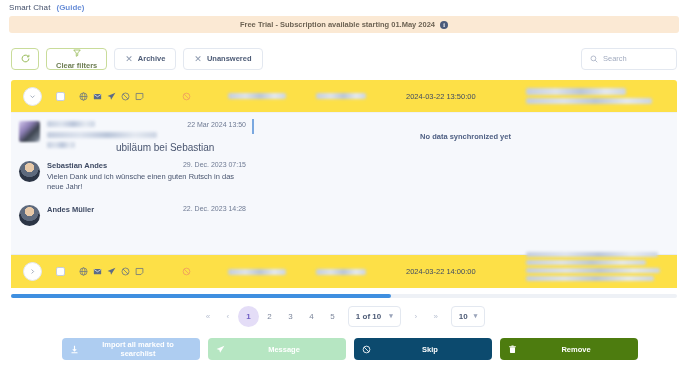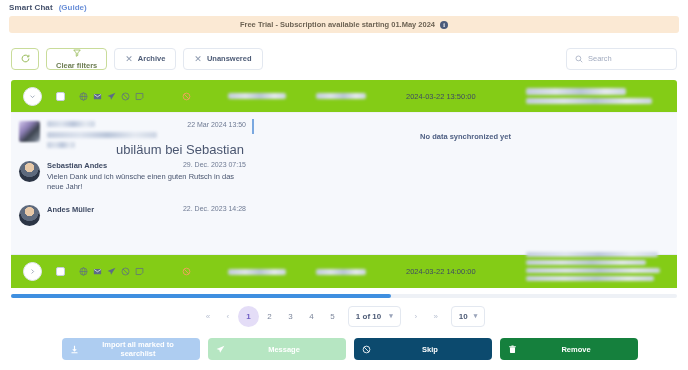--- a/index.html
+++ b/index.html
@@ -10,21 +10,21 @@
     color: #3f4b63;
     overflow: hidden;
   }
   .page { position: relative; width: 688px; height: 370px; }
 
   
   .app-header {
     position: absolute; left: 0; top: 0; width: 688px; height: 15px;
     display: flex; align-items: center; gap: 6px; padding-left: 9px;
   }
-  .app-title { font-size: 8px; font-weight: bold; color: #44506b; letter-spacing: .1px; }
+  .app-title { font-size: 8px; font-weight: normal; color: #44506b; letter-spacing: .1px; }
   .guide-link { font-size: 8px; color: #6a8fd8; font-weight: bold; text-align: center; }
 
   
   .trial-banner {
     position: absolute; left: 9px; top: 16px; width: 670px; height: 17px;
     background: #fbe9d4; border-radius: 3px;
     display: flex; align-items: center; justify-content: center; gap: 5px;
   }
   .trial-text { font-size: 7.5px; color: #6d6354; font-weight: bold; }
   .info-badge {
@@ -48,34 +48,34 @@
     display: flex; align-items: center; gap: 4px; padding: 0 9px;
     font-size: 7.5px; color: #6d7d52; font-weight: bold; flex-direction: column;
   }
   .chip {
     height: 22px; border: 1px solid #e3e8f0; border-radius: 4px; background: #fff;
     display: flex; align-items: center; gap: 5px; padding: 0 10px;
     font-size: 7.5px; color: #4d5b76; font-weight: bold;
   }
   .chip .x { font-size: 9px; color: #8d99ae; font-weight: normal; }
   .search-box {
-    margin-left: auto; width: 111px; height: 22px;
+    margin-left: auto; width: 96px; height: 22px;
     border: 1px solid #e3e8f0; border-radius: 4px; background: #fff;
     display: flex; align-items: center; gap: 5px; padding: 0 8px;
   }
   .search-box .ph { font-size: 7.5px; color: #a3acc0; }
 
   
   .table-wrap {
     position: absolute; left: 11px; top: 80px; width: 666px; height: 215px;
     background: #ffffff; border-radius: 3px; overflow: hidden;
   }
   .row {
     height: 33px; display: flex; align-items: center;
-    border-bottom: 1px solid #eef1f6; background: #84cc16;
+    border-bottom: 1px solid #eef1f6; background: #fde047;
   }
   .row.second { border-bottom: none; }
   .expander {
     width: 30px; margin-left: 6px; display: flex; align-items: center; justify-content: center;
   }
   .circle-btn {
     width: 19px; height: 19px; border-radius: 50%; border: 1px solid #e2e7f0;
     display: flex; align-items: center; justify-content: center; color: #8d99ae; background: #fff;
   }
   .cb {
@@ -111,21 +111,21 @@
   }
   .msg-body { flex: 1; min-width: 0; }
   .msg-top { display: flex; justify-content: space-between; align-items: flex-start; gap: 6px; }
   .msg-name { font-size: 7.5px; font-weight: bold; color: #3e4a63; }
   .msg-time { font-size: 7px; color: #6e7a93; white-space: nowrap; }
   .msg-text { font-size: 7.5px; color: #4a5670; line-height: 1.35; margin-top: 2px; }
   .msg-blur-name { width: 48px; height: 6px; }
   .msg-blur-l1 { width: 110px; height: 6px; margin-top: 4px; }
   .msg-blur-l2 { width: 28px; height: 6px; margin-top: 4px; }
   .overlay-text {
-    position: absolute; left: 105px; top: 29px; font-size: 13px; color: #4a5670;
+    position: absolute; left: 105px; top: 29px; font-size: 10px; color: #4a5670;
   }
   .cursor-bar {
     position: absolute; right: 0; top: 6px; width: 2px; height: 15px; background: #7aa8e0;
   }
   .chat-detail {
     flex: 1; display: flex; align-items: flex-start; justify-content: center;
     padding-top: 19px; background: #f6f8fc;
   }
   .nodata { font-size: 7.5px; font-weight: bold; color: #4f6084; }
 
@@ -166,21 +166,21 @@
   }
   .act {
     flex: 1; height: 22px; border-radius: 4px;
     display: flex; align-items: center; gap: 5px; padding: 0 8px;
     font-size: 7.5px; font-weight: bold; position: relative;
   }
   .act .lbl { flex: 1; text-align: center; }
   .act-import { background: #aecdf1; color: #ffffff; }
   .act-message { background: #b6e6c2; color: #ffffff; }
   .act-skip { background: #0c4a6e; color: #ffffff; justify-content: space-between; }
-  .act-remove { background: #15803d; color: #ffffff; }
+  .act-remove { background: #4d7c0f; color: #ffffff; }
 
   svg { display: block; }
 </style>
 </head>
 <body>
 
 <div class="page">
 
   <div class="app-header">
     <span class="app-title">Smart Chat</span>

